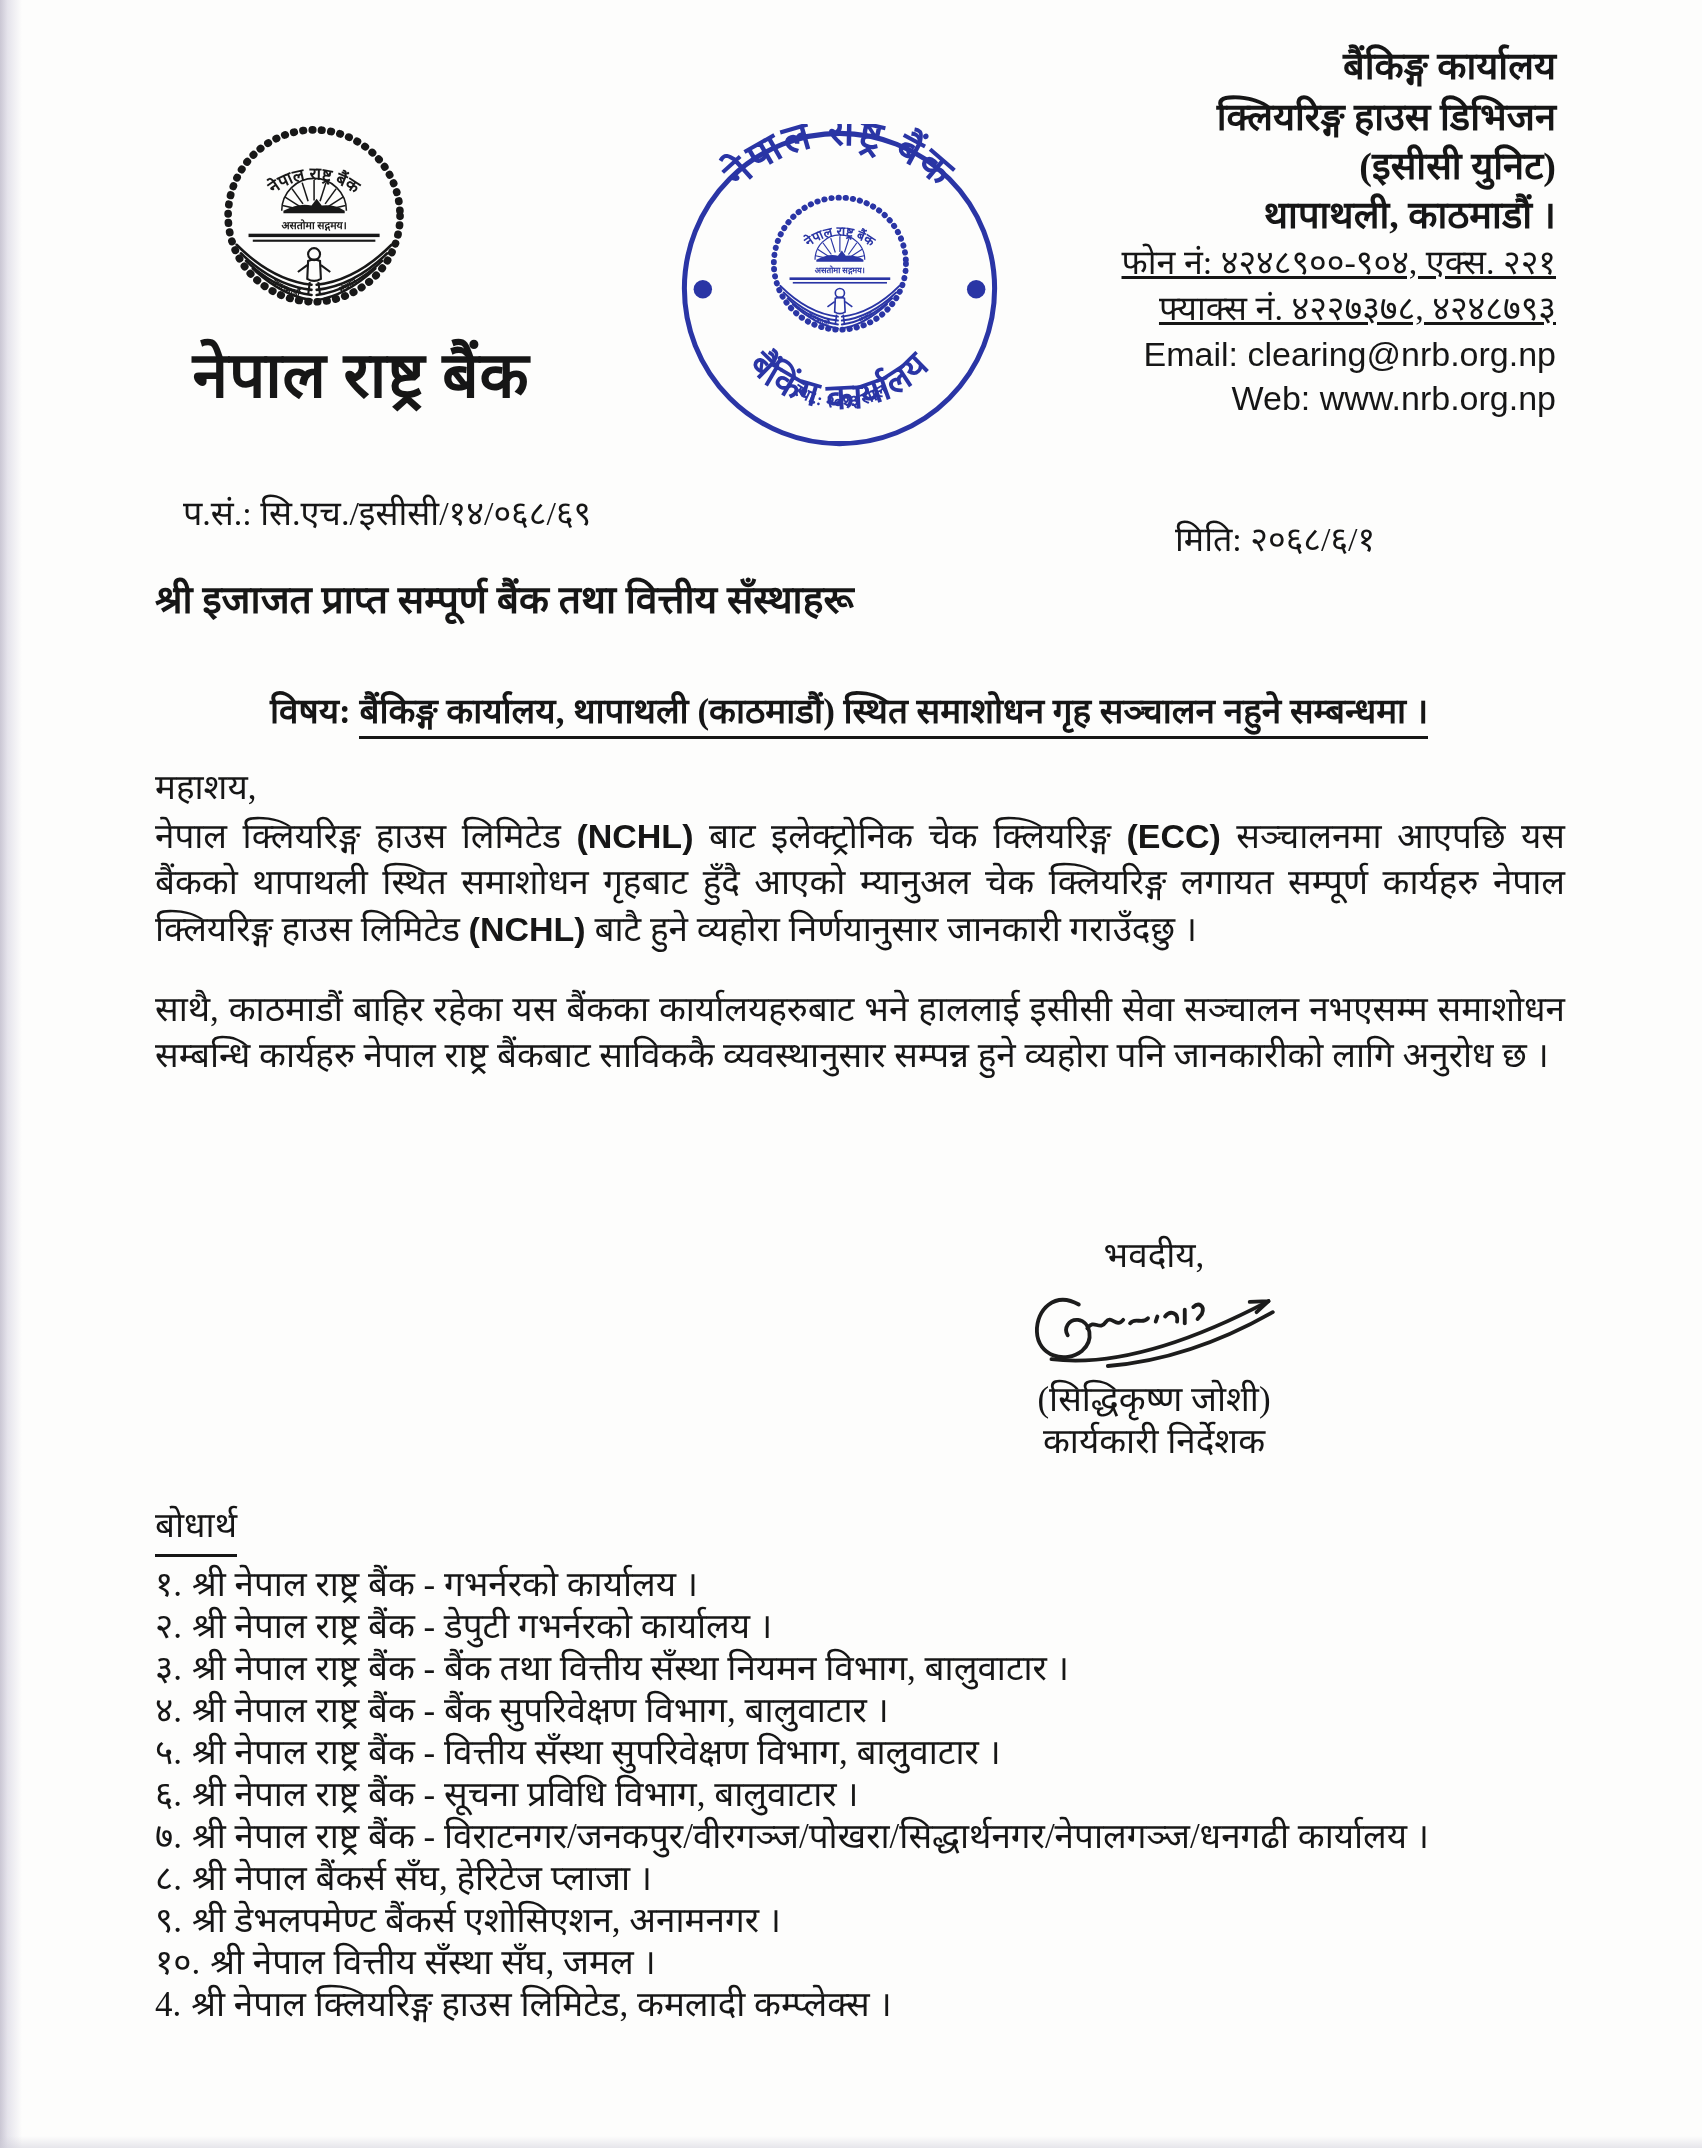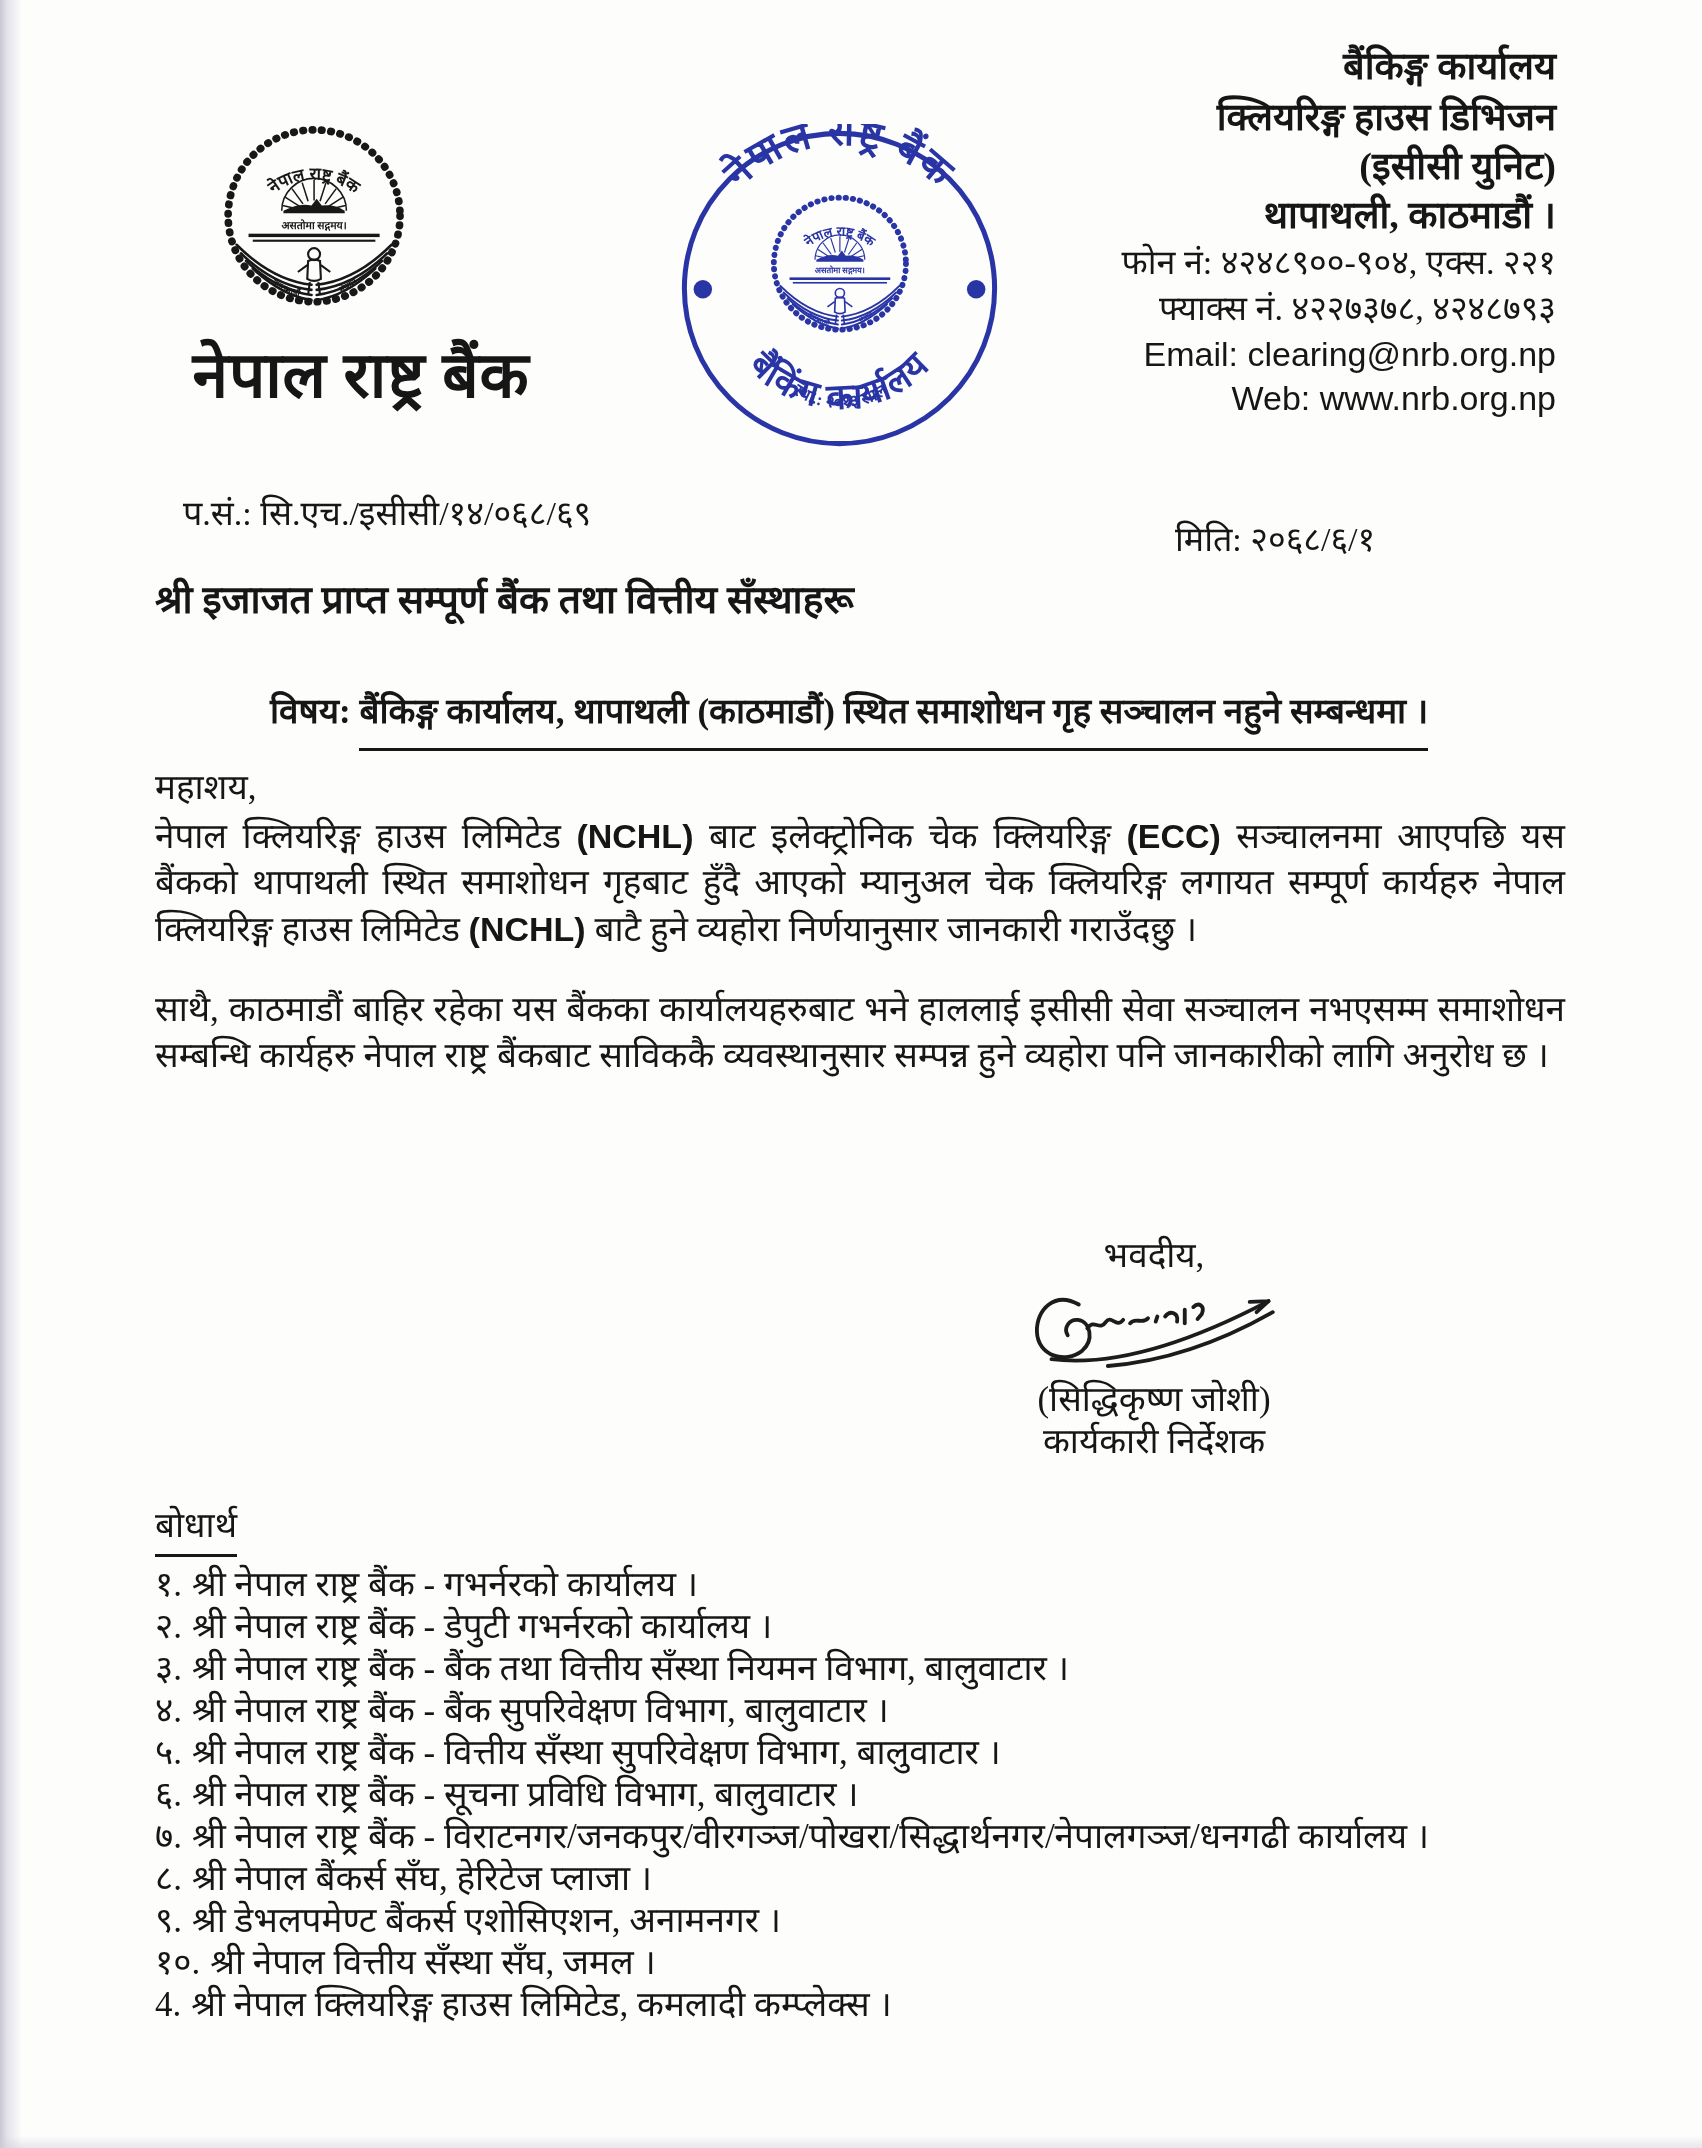--- a/index.html
+++ b/index.html
@@ -28,31 +28,31 @@
   .bank-name{
     position:absolute;left:126px;top:329px;width:470px;
     text-align:center;font-size:64px;font-weight:700;letter-spacing:0.8px;white-space:nowrap;
   }
   .seal-center{position:absolute;left:676px;top:124px;width:327px;height:329px;color:#2a35a5;}
 
   .contact{position:absolute;top:39px;left:889px;width:667px;text-align:right;}
   .contact div{white-space:nowrap;}
   .c1{font-size:38px;font-weight:700;line-height:54px;}
   .c2{font-size:38px;font-weight:700;line-height:49px;}
-  .c-num{font-size:34px;font-weight:400;line-height:46px;}
+  .c-num{font-size:34px;font-weight:400;line-height:46px;text-decoration:underline;}
   .c-lat{font-size:34px;font-weight:400;line-height:44px;font-family:"Liberation Sans","DejaVu Sans",sans-serif;}
 
   
   .ref-no{position:absolute;left:155px;top:489px;font-size:34px;margin-left:28px;}
   .ref-date{position:absolute;left:1175px;top:489px;font-size:34px;margin-top:26px;}
 
   
   .addressee{position:absolute;left:155px;top:571px;font-size:39px;font-weight:700;}
   .subject{position:absolute;left:270px;top:686px;font-size:35px;font-weight:700;white-space:nowrap;}
-  .subject .u{border-bottom:3.4px solid #161616;padding-bottom:17px;}
+  .subject .u{border-bottom:3.4px solid #161616;padding-bottom:5px;}
 
   
   .body-block{position:absolute;left:155px;top:765px;width:1410px;font-size:35px;line-height:46px;}
   .salutation{margin:0 0 1.7px 0;}
   .para{margin:0;text-align:justify;}
   .para+.para{margin-top:34px;}
   .latin-b{font-family:"Liberation Sans","DejaVu Sans",sans-serif;font-weight:700;font-size:34px;}
 
   
   .closing{position:absolute;left:965px;top:1230px;width:378px;text-align:center;font-size:35px;}

